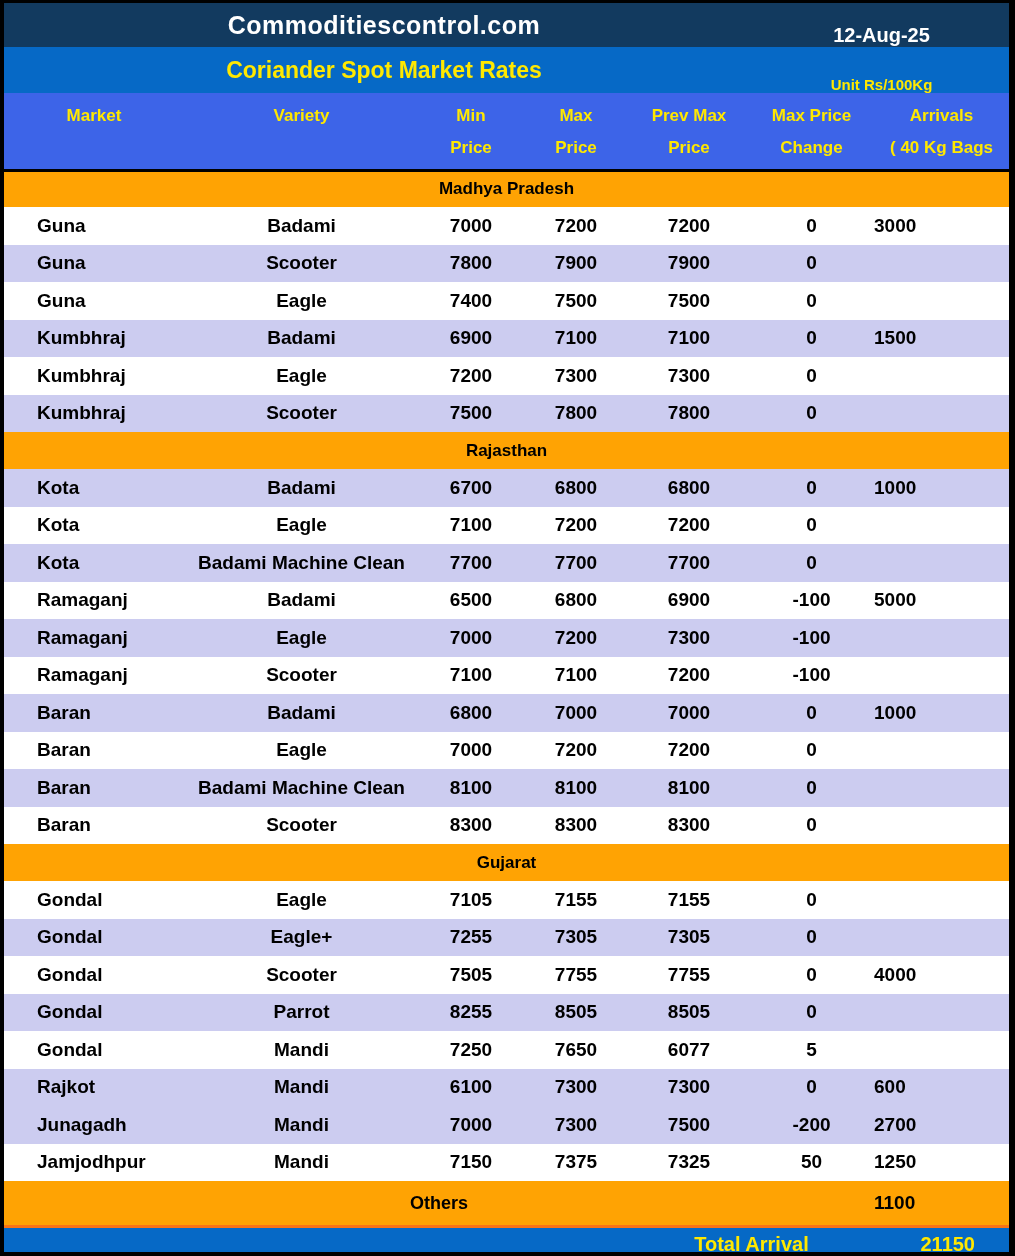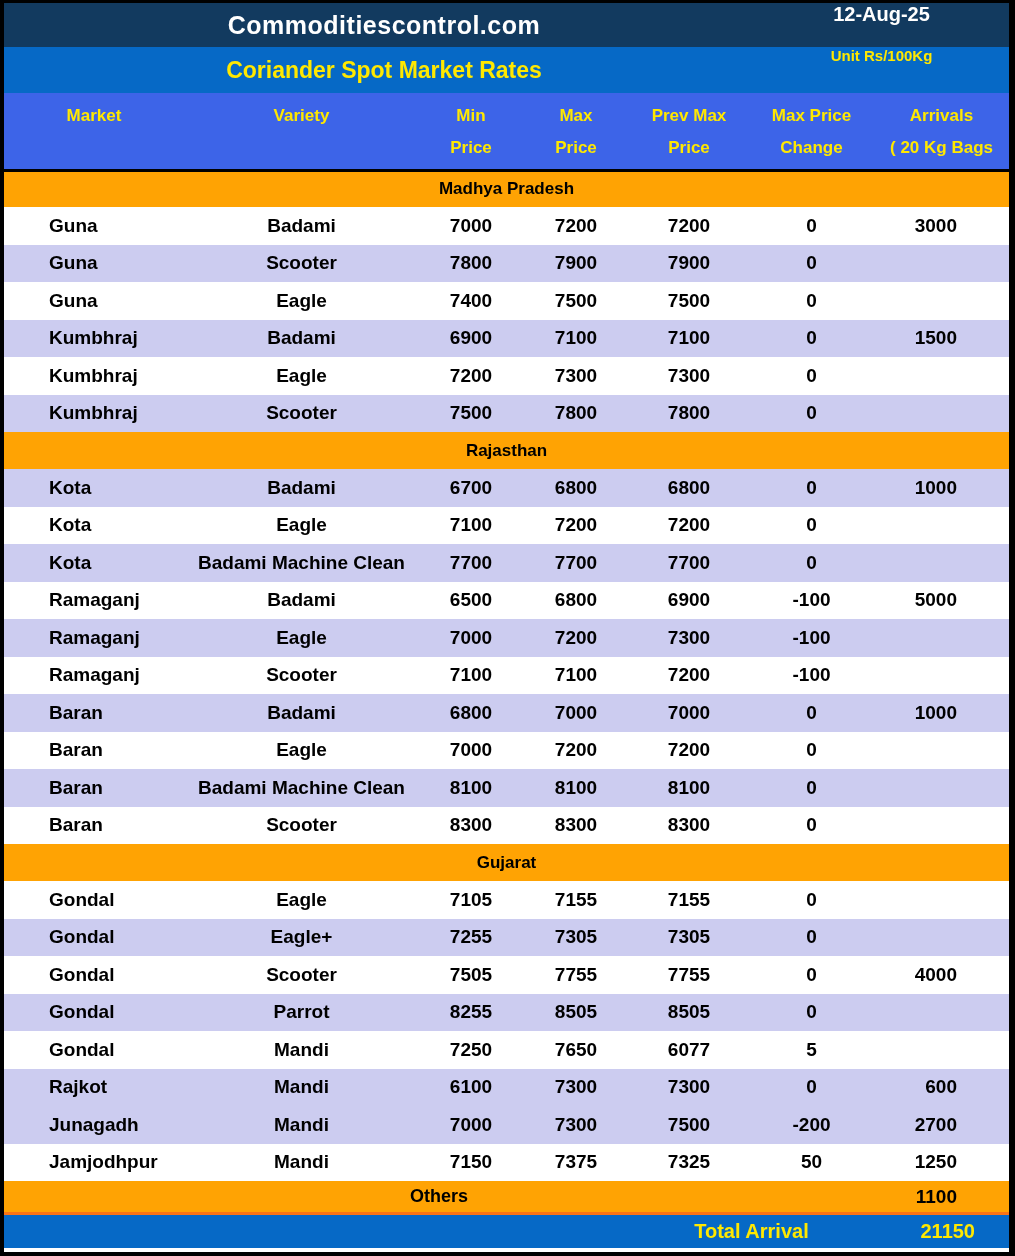--- a/index.html
+++ b/index.html
@@ -24,21 +24,21 @@
     border-top:3px solid #000;
     border-left:4px solid #000;
     border-right:6px solid #000;
     border-bottom:4px solid #000;
     background:#fff;
     overflow:hidden;
   }
   
   .bar{display:flex;align-items:stretch;width:100%;padding-left:10px;}
   .bar-left{width:740px;display:flex;justify-content:center;align-items:center;}
-  .bar-right{flex:1;display:flex;justify-content:center;align-items:flex-start;}
+  .bar-right{flex:1;display:flex;justify-content:center;align-items:flex-end;}
   .bar-top{height:44px;background:var(--top-bar);}
   .bar-title{height:46px;background:var(--title-bar);}
   .site-title{color:#ffffff;font-size:25px;letter-spacing:0.5px;}
   .date-label{color:#ffffff;font-size:20px;}
   .report-title{color:var(--accent-yellow);font-size:23px;}
   .unit-label{color:var(--accent-yellow);font-size:15px;}
   
   table{width:1005px;border-collapse:collapse;table-layout:fixed;}
   thead tr{height:77px;background:var(--column-header-bar);}
   thead th{
@@ -59,24 +59,24 @@
   }
   tr.section-row{height:37px;}
   tr.section-row td{
     background:var(--section-bar);
     text-align:center;
     font-size:17px;
   }
   tr.data-row{height:37.5px;}
   tr.data-row.shaded td{background:var(--row-shaded);}
   tr.data-row.plain td{background:var(--row-plain);}
-  td.c-market{text-align:left;padding-left:45px;margin-top:16px;}
+  td.c-market{text-align:left;padding-left:33px;margin-top:16px;}
   td.c-center{text-align:center;}
-  td.c-arrivals{text-align:right;padding-right:52px;}
-  tr.others-row{height:31px;}
+  td.c-arrivals{text-align:left;padding-right:52px;}
+  tr.others-row{height:44px;}
   tr.others-row td{background:var(--section-bar);font-size:18px;}
   tr.others-row td.others-label{text-align:center;}
   tr.others-row td.c-arrivals{font-size:19px;}
   
   .footer-bar{
     height:36px;
     background:var(--footer-bar);
     border-top:3px solid #f97316;
     display:flex;
     align-items:center;
@@ -161,21 +161,21 @@
           </th>
           <th>
             <div class="hwrap">
               <div class="hline">Max Price</div>
               <div class="hline">Change</div>
             </div>
           </th>
           <th>
             <div class="hwrap">
               <div class="hline">Arrivals</div>
-              <div class="hline">( 20 Kg Bags</div>
+              <div class="hline">( 40 Kg Bags</div>
               <div class="hline">)</div>
             </div>
           </th>
         </tr>
     </thead>
     <tbody id="table-body">
         <tr class="section-row">
           <td colspan="7">Madhya Pradesh</td>
         </tr>
         <tr class="data-row plain">

